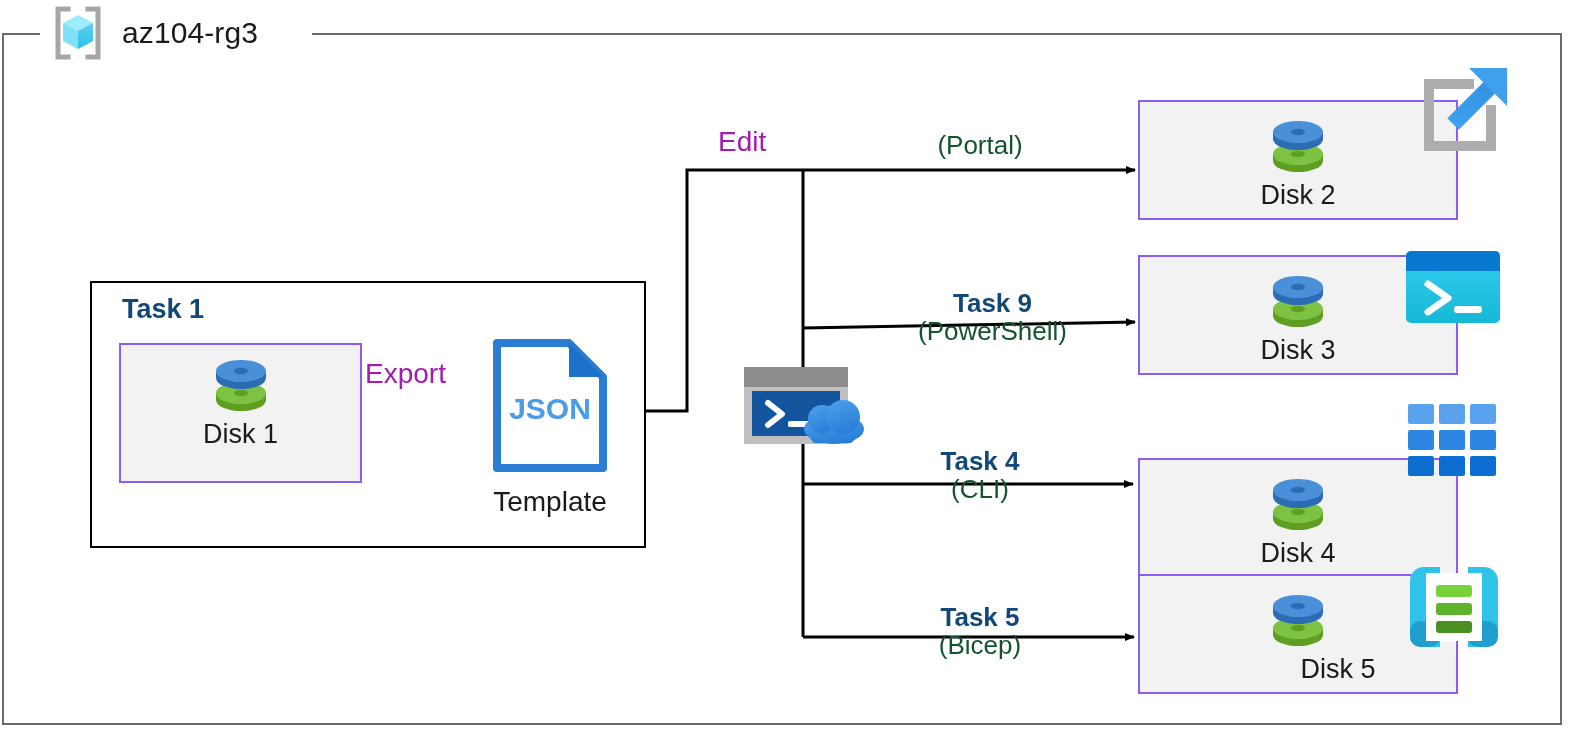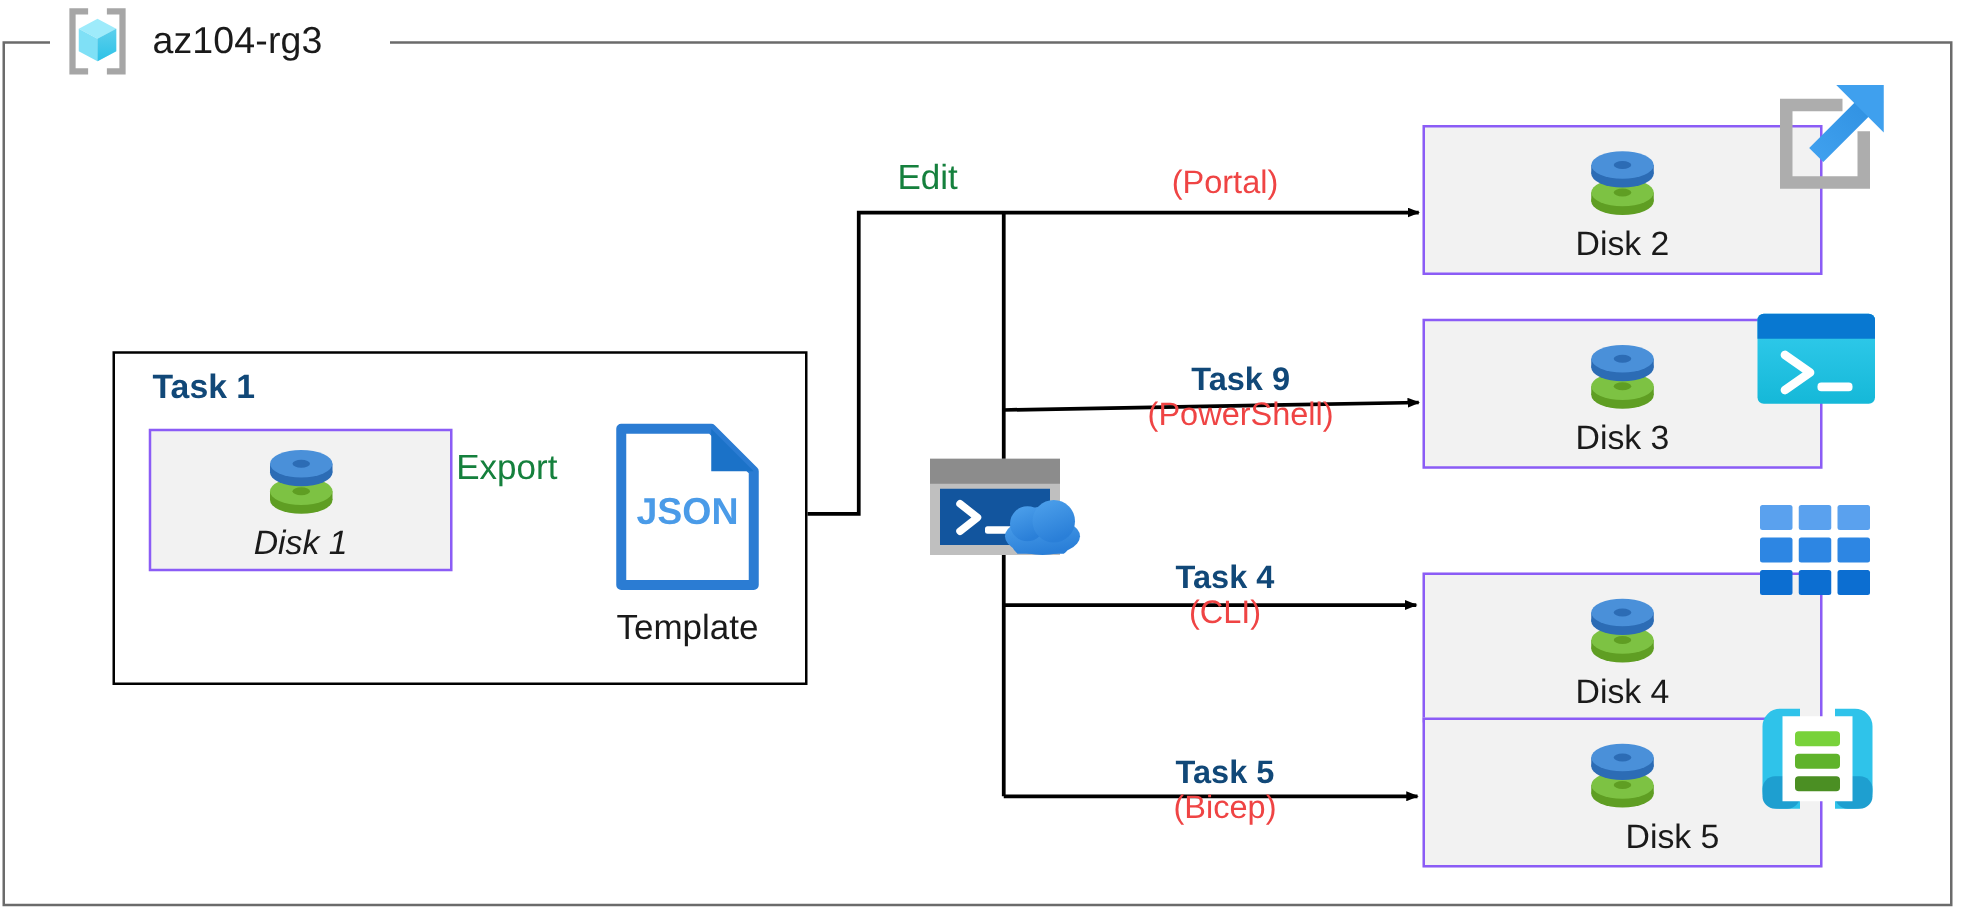--- a/index.html
+++ b/index.html
@@ -27,22 +27,22 @@
   .disk-card .disk-icon-wrap{position:absolute;left:50%;transform:translateX(-50%);}
   .disk-label{position:absolute;left:0;width:100%;text-align:center;font-size:27px;color:#1a1a1a;}
 
   
   .json-doc{position:absolute;left:491px;top:337px;width:118px;height:137px;}
   .template-label{position:absolute;left:430px;top:486px;width:240px;text-align:center;font-size:28px;color:#1a1a1a;}
 
   
   .edge-label{position:absolute;text-align:center;white-space:nowrap;}
   .edge-label .task{display:block;font-size:26px;font-weight:bold;color:#114878;line-height:1.05;}
-  .edge-label .tool{display:block;font-size:26px;color:#ef4444;line-height:1.15;}
-  .plain-label{position:absolute;font-size:28px;color:#15803d;white-space:nowrap;}
+  .edge-label .tool{display:block;font-size:26px;color:#14532d;line-height:1.15;}
+  .plain-label{position:absolute;font-size:28px;color:#a21caf;white-space:nowrap;}
 
   
   .cloudshell{position:absolute;left:744px;top:367px;width:120px;height:77px;}
 
   
   .svc-icon{position:absolute;}
 
   svg{display:block;overflow:visible;}
 </style>
 </head>
@@ -109,21 +109,21 @@
         <polygon points="45,20 30,28 30,46 45,38" fill="#2BBEE4"></polygon>
         <polygon points="30,28 45,20 45,38 30,46" fill="url(#gradCube)" opacity=".35"></polygon>
       </svg>
     </span>
     <span class="rg-title">az104-rg3</span>
   </div>
 
   <div class="task1-box"></div>
   <div class="task1-label">Task 1</div>
 
-  <div class="disk-card" style="left:119px;top:343px;width:243px;height:114px;font-style:italic;">
+  <div class="disk-card" style="left:119px;top:343px;width:243px;height:140px;">
     <span class="disk-icon-wrap" style="top:8px;">
       <svg width="58" height="62" viewBox="0 0 58 62">
         <ellipse cx="29" cy="47" rx="25" ry="11" fill="#5F9E23"></ellipse>
         <rect x="4" y="40" width="50" height="7" fill="#5F9E23"></rect>
         <ellipse cx="29" cy="40" rx="25" ry="11" fill="#7DC243"></ellipse>
         <ellipse cx="29" cy="40" rx="7" ry="3.2" fill="#5F9E23"></ellipse>
         <ellipse cx="29" cy="25" rx="25" ry="11" fill="#2C6CB5"></ellipse>
         <rect x="4" y="18" width="50" height="7" fill="#2C6CB5"></rect>
         <ellipse cx="29" cy="18" rx="25" ry="11" fill="#4A90D9"></ellipse>
         <ellipse cx="29" cy="18" rx="7" ry="3.2" fill="#2C6CB5"></ellipse>

